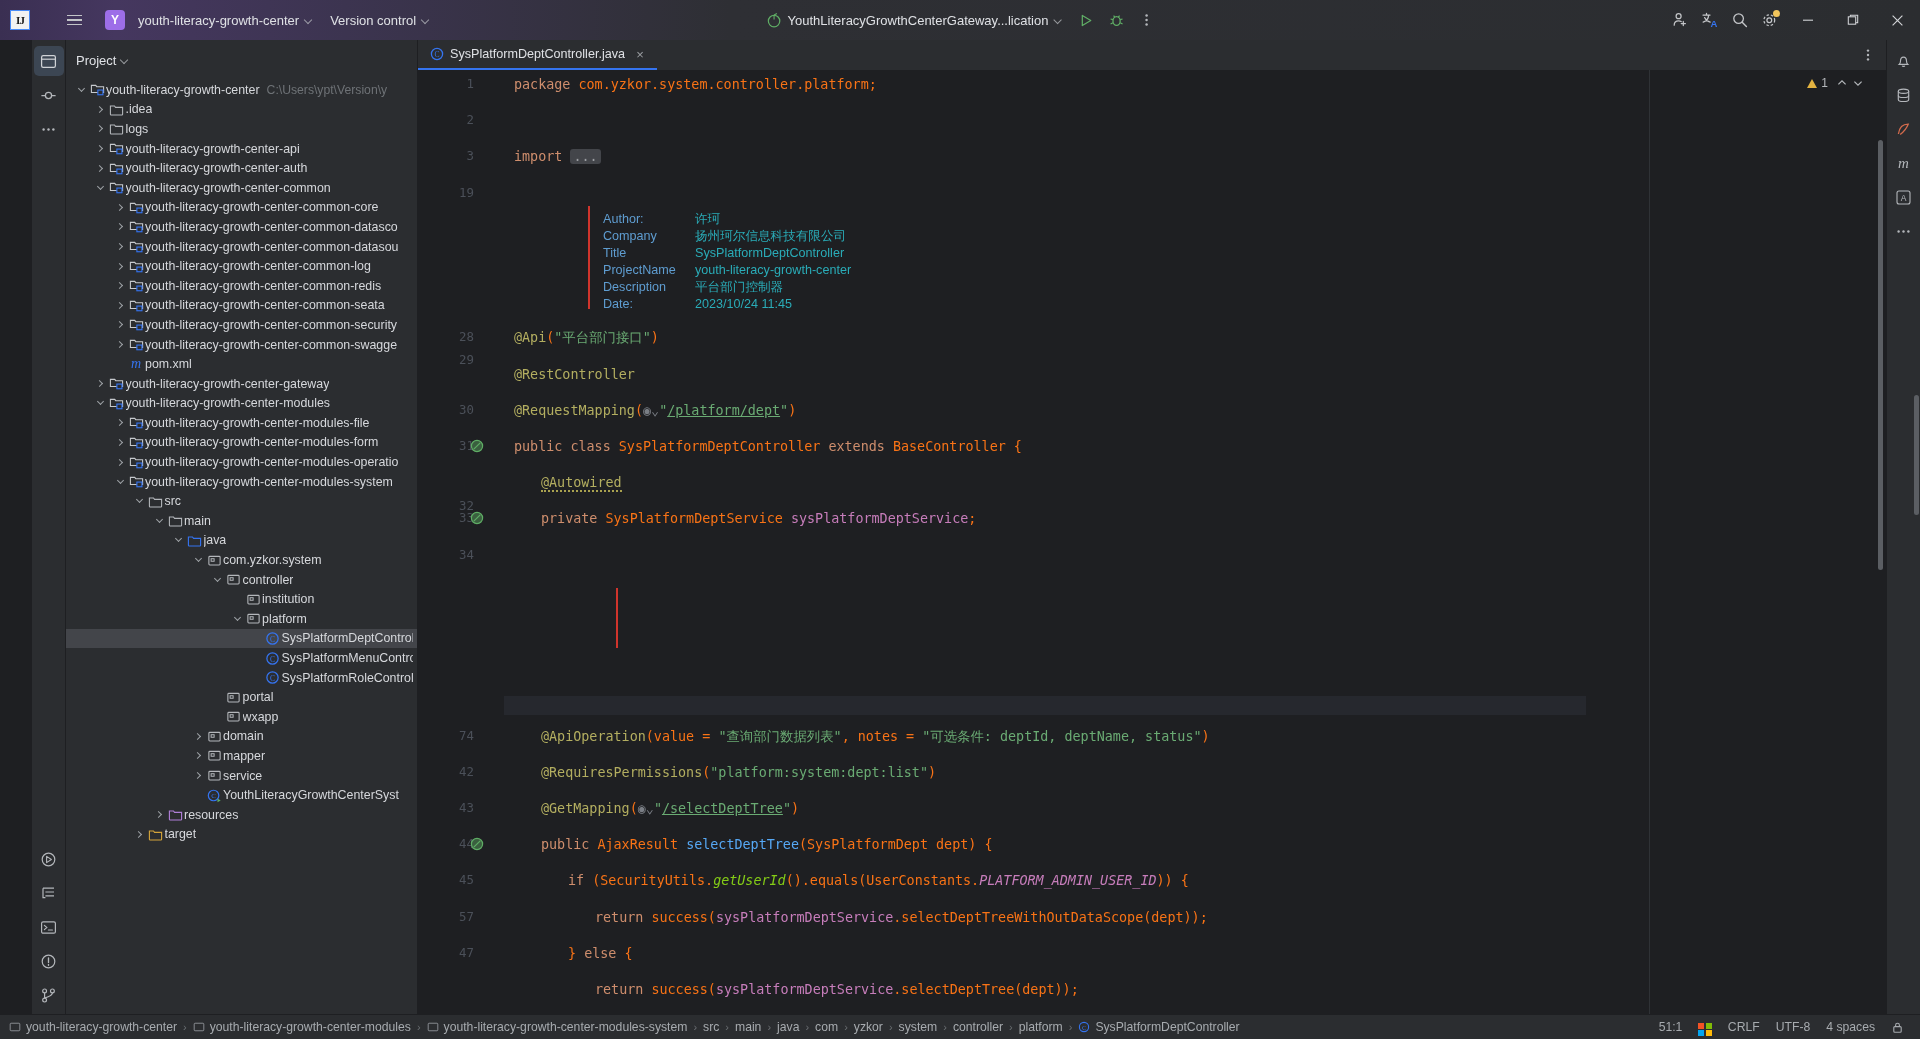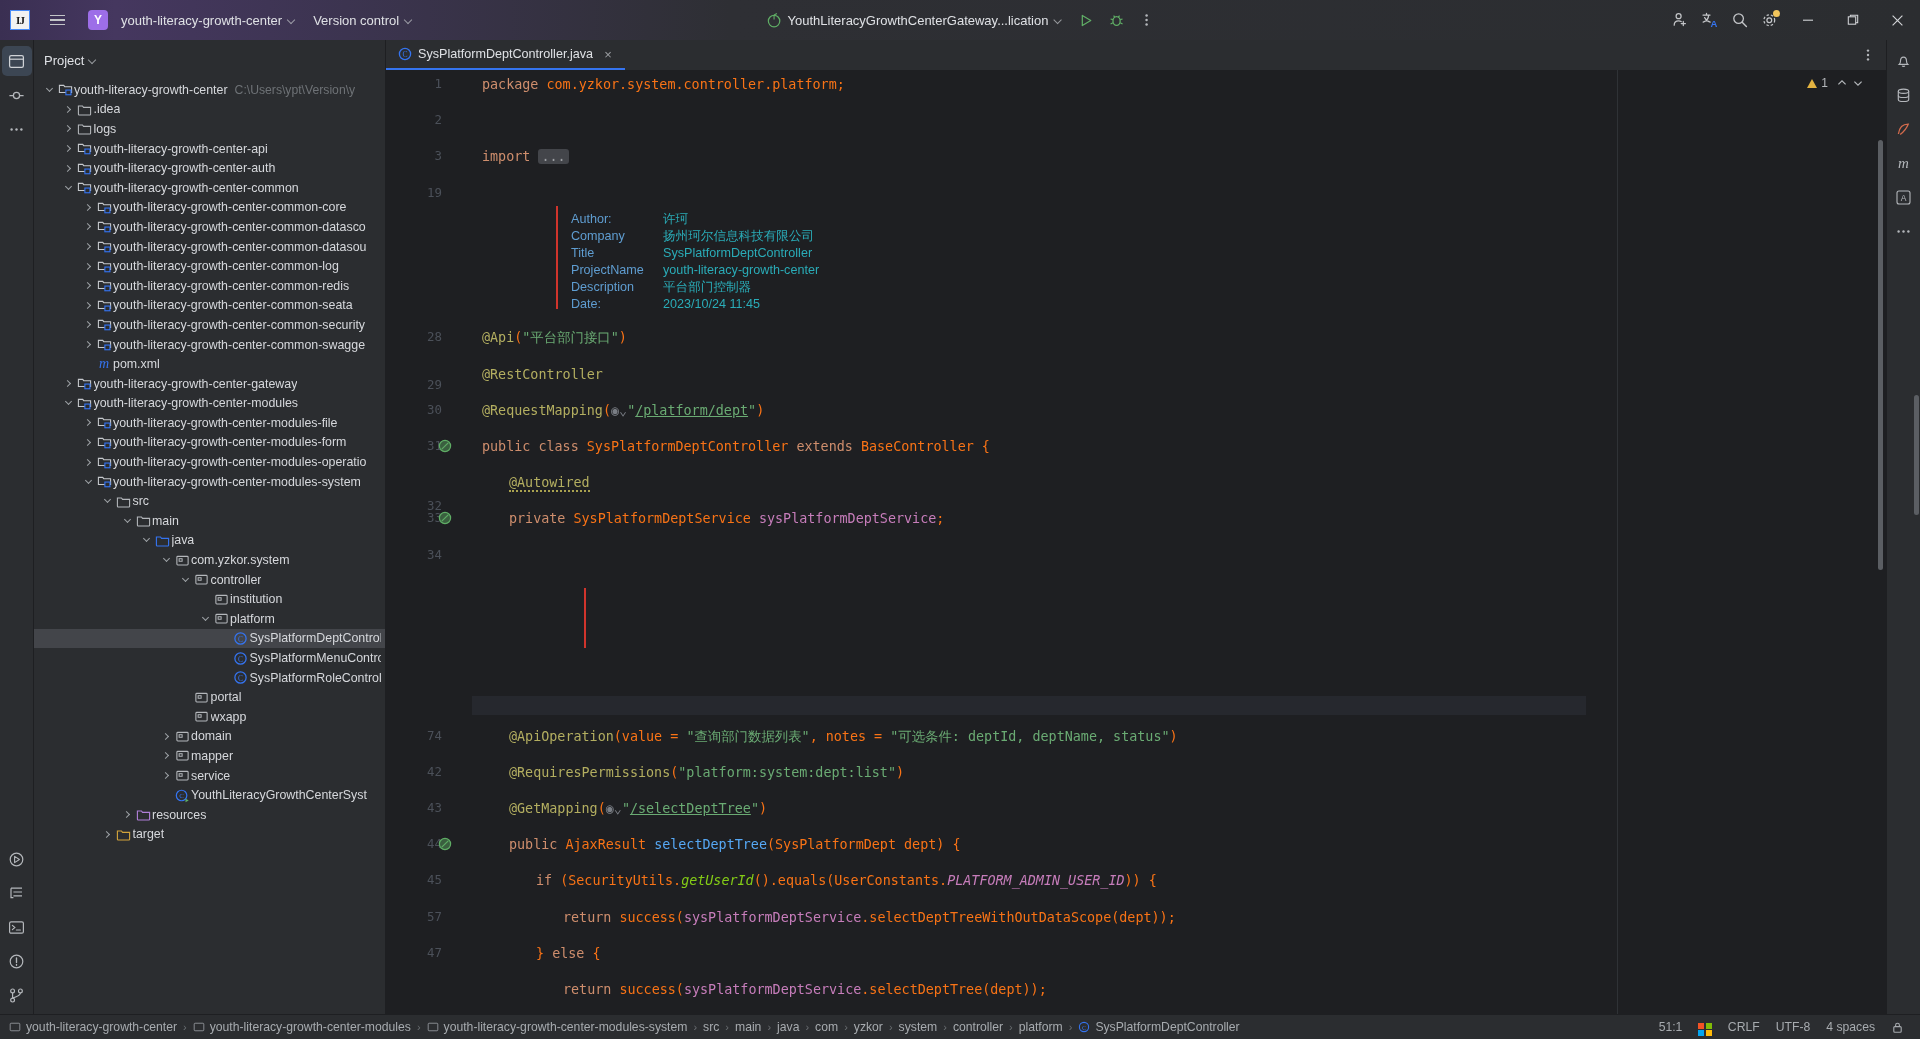--- a/index.html
+++ b/index.html
@@ -14,21 +14,21 @@
 
   
   .titlebar {
     height: 40px; flex: 0 0 40px;
     display: flex; align-items: center;
     background: linear-gradient(90deg, #3a2f52 0%, #45375f 6%, #3c3450 18%, #2e2f34 38%, #2b2d30 100%);
     position: relative;
   }
   .tb-left { display: flex; align-items: center; gap: 0; height: 100%; }
   .ij-logo {
-    width: 20px; height: 20px; margin-left: 10px; margin-right: 8px;
+    width: 20px; height: 20px; margin-left: 10px; margin-right: 25px;
     border: 1.5px solid #4a8cf7; background: #f2f2f2; color: #1a1a1a;
     font-size: 11px; font-weight: bold; font-family: "Liberation Serif", serif;
     display: flex; align-items: center; justify-content: center;
     letter-spacing: -1px;
   }
   .hamburger { width: 30px; height: 30px; display: flex; flex-direction: column;
     justify-content: center; align-items: center; gap: 3px; margin: 0 8px 0 4px; cursor: pointer; }
   .hamburger span { display: block; width: 15px; height: 1.6px; background: #c3c5c8; }
   .proj-badge {
     width: 20px; height: 20px; border-radius: 4px;
@@ -50,21 +50,21 @@
   .tb-right { margin-left: auto; display: flex; align-items: center; height: 100%; }
   .run-cfg { display: flex; align-items: center; gap: 6px; font-size: 13px; color: #dfe1e5;
     padding: 4px 8px; border-radius: 4px; cursor: pointer; }
   .ic-btn { width: 30px; height: 30px; display: flex; align-items: center; justify-content: center;
     cursor: pointer; border-radius: 4px; position: relative; }
   .wctrl { width: 45px; height: 40px; display: flex; align-items: center; justify-content: center; cursor: pointer; }
   .notif-dot { position: absolute; top: 5px; right: 5px; width: 7px; height: 7px;
     border-radius: 50%; background: #f2c55c; }
 
   
-  .body { flex: 1; display: flex; min-height: 0; }
+  .body { flex: 1; display: flex; min-height: 0; margin-left: 32px; }
 
   
   .rail {
     width: 34px; flex: 0 0 34px; background: #2b2d30;
     display: flex; flex-direction: column; align-items: center;
     border-right: 1px solid #1e1f22; padding-top: 6px;
   }
   .rail-sp { flex: 1; }
   .rail-btn {
     width: 30px; height: 30px; margin-bottom: 4px; border-radius: 5px;
@@ -867,21 +867,21 @@
         <div class="minimap-sb"></div>
         <div class="right-margin" style="left:1231px"></div>
         <div class="caret-line" style="top:626px; left:86px; right:300px;"></div>
 
         <div class="gutter">
             <div class="ln" style="top: 6px;">1</div>
             <div class="ln" style="top: 42.2px;">2</div>
             <div class="ln" style="top: 78.4px;">3</div>
             <div class="ln" style="top: 114.6px;">19</div>
             <div class="ln" style="top: 259.4px;">28</div>
-            <div class="ln" style="top: 307px;">29</div>
+            <div class="ln" style="top: 282px;">29</div>
             <div class="ln" style="top: 331.8px;">30</div>
             <div class="ln" style="top: 368px;">31</div>
             <div class="gmark" style="top: 369px;">
               <svg width="14" height="14" viewBox="0 0 14 14">
                 <circle cx="7" cy="7" r="5.6" fill="#3a5f3f" stroke="#5fad65" stroke-width="1.2"></circle>
                 <path d="M3.8 10.2 L10.2 3.8" stroke="#5fad65" stroke-width="1.2"></path>
               </svg>
             </div>
             <div class="ln" style="top: 428px;">32</div>
             <div class="ln" style="top: 440.4px;">33</div>

